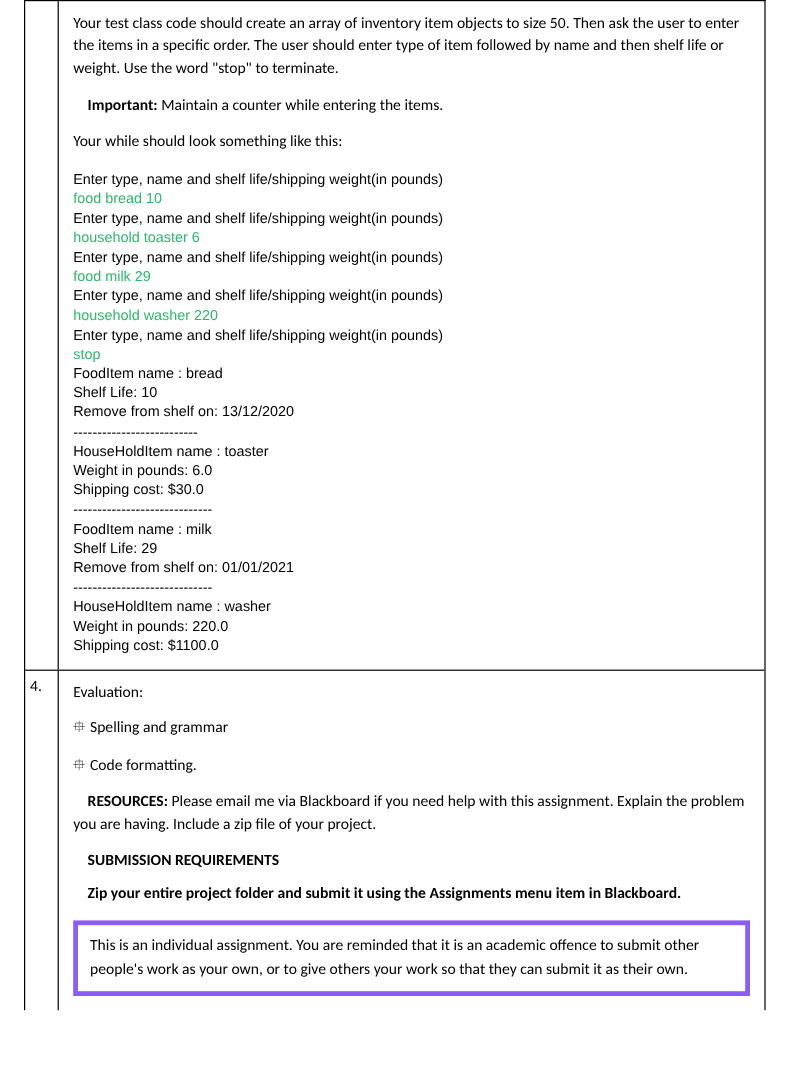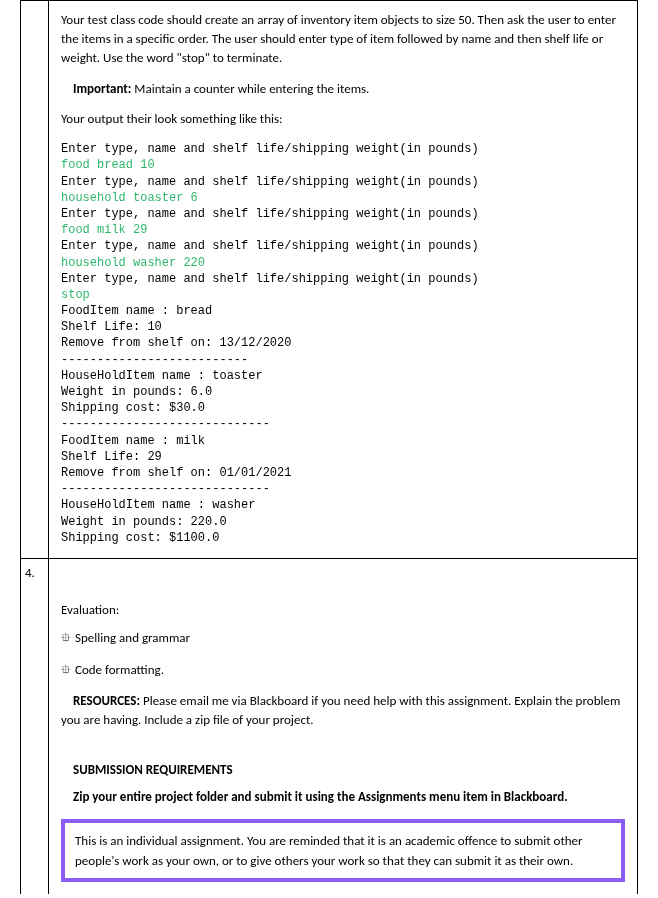--- a/index.html
+++ b/index.html
@@ -36,28 +36,27 @@
     flex: 1;
     padding: 10px 12px 12px 12px;
     box-sizing: border-box;
   }
   .p {
     margin: 0 0 12px 0;
     line-height: 1.45;
   }
   .p.tight {
     margin-bottom: 8px;
-    margin-top: 32px;
   }
   .bold {
     font-weight: bold;
     padding-left: 12px;
   }
   pre.code {
-    font-family: Liberation Mono, monospace;
+    font-family: Liberation Sans, sans-serif;
     font-size: 12px;
     line-height: 1.35;
     margin: 0 0 0 0;
     white-space: pre;
   }
   .grn {
     color: #2fb76b;
   }
   .blk {
     color: #000;
@@ -87,21 +86,21 @@
 
 <div class="page">
 
   <div class="row">
     <div class="num-col"></div>
     <div class="content-col">
       <p class="p">Your test class code should create an array of inventory item objects to size 50. Then ask the user to enter the items in a specific order. The user should enter type of item followed by name and then shelf life or weight. Use the word "stop" to terminate.</p>
       <p class="p">
         <span class="bold">Important:</span><span> Maintain a counter while entering the items.</span>
       </p>
-      <p class="p">Your output their look something like this:</p>
+      <p class="p">Your while should look something like this:</p>
 
 <pre class="code"><span class="blk">Enter type, name and shelf life/shipping weight(in pounds)</span>
 <span class="grn">food bread 10</span>
 <span class="blk">Enter type, name and shelf life/shipping weight(in pounds)</span>
 <span class="grn">household toaster 6</span>
 <span class="blk">Enter type, name and shelf life/shipping weight(in pounds)</span>
 <span class="grn">food milk 29</span>
 <span class="blk">Enter type, name and shelf life/shipping weight(in pounds)</span>
 <span class="grn">household washer 220</span>
 <span class="blk">Enter type, name and shelf life/shipping weight(in pounds)</span>

